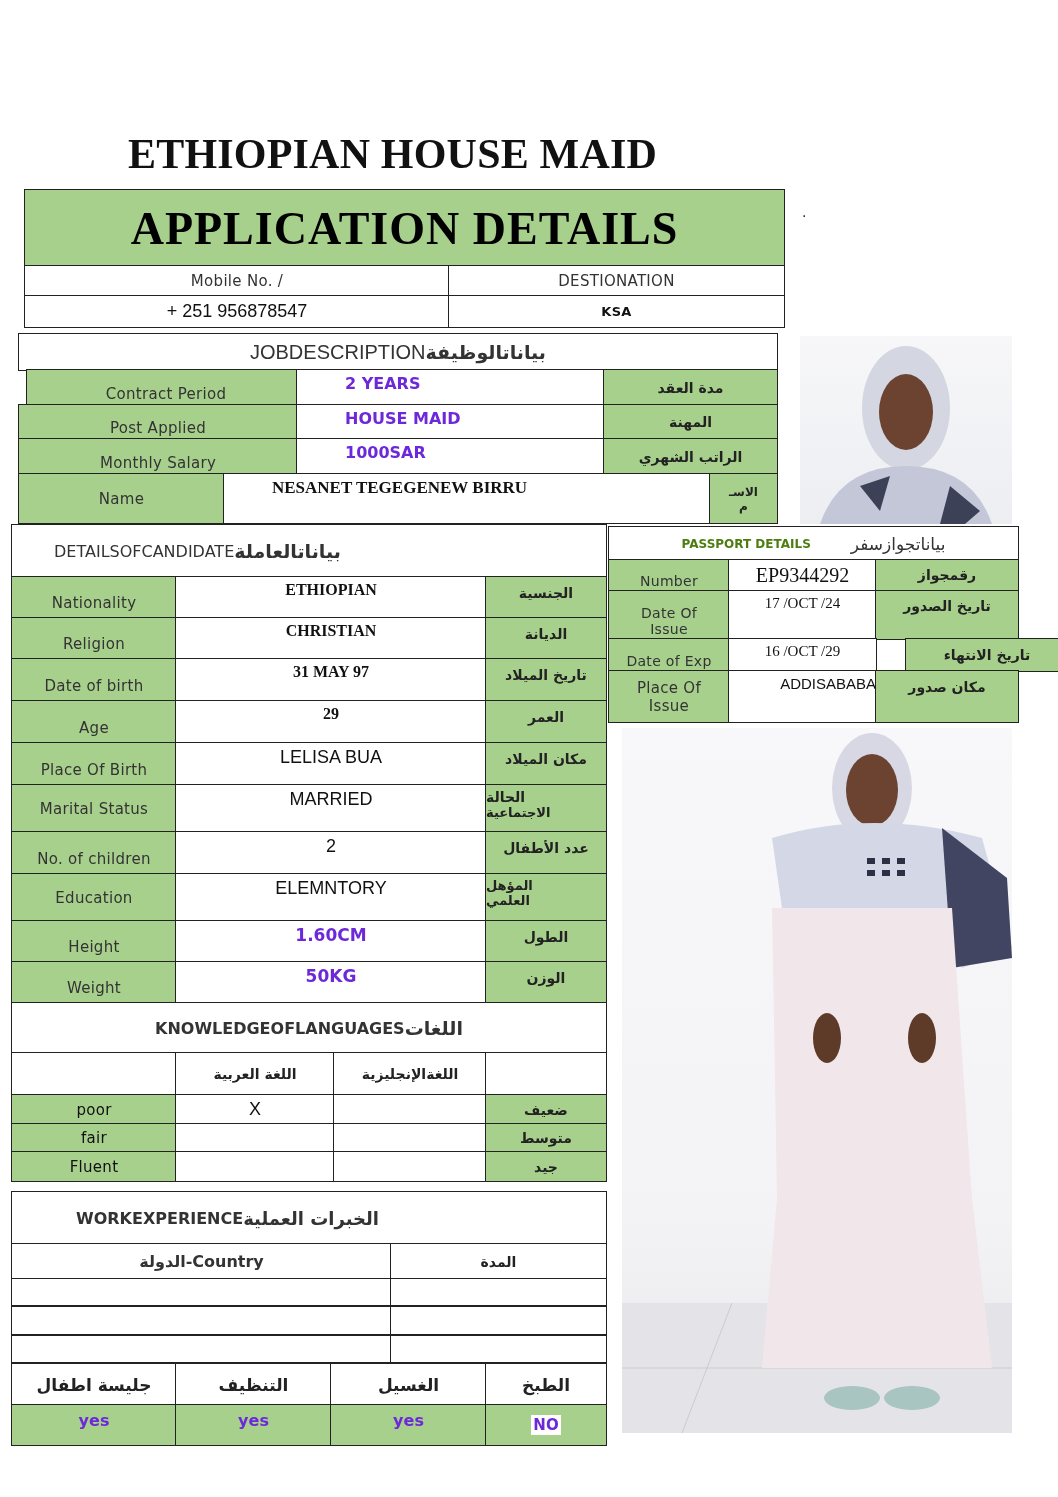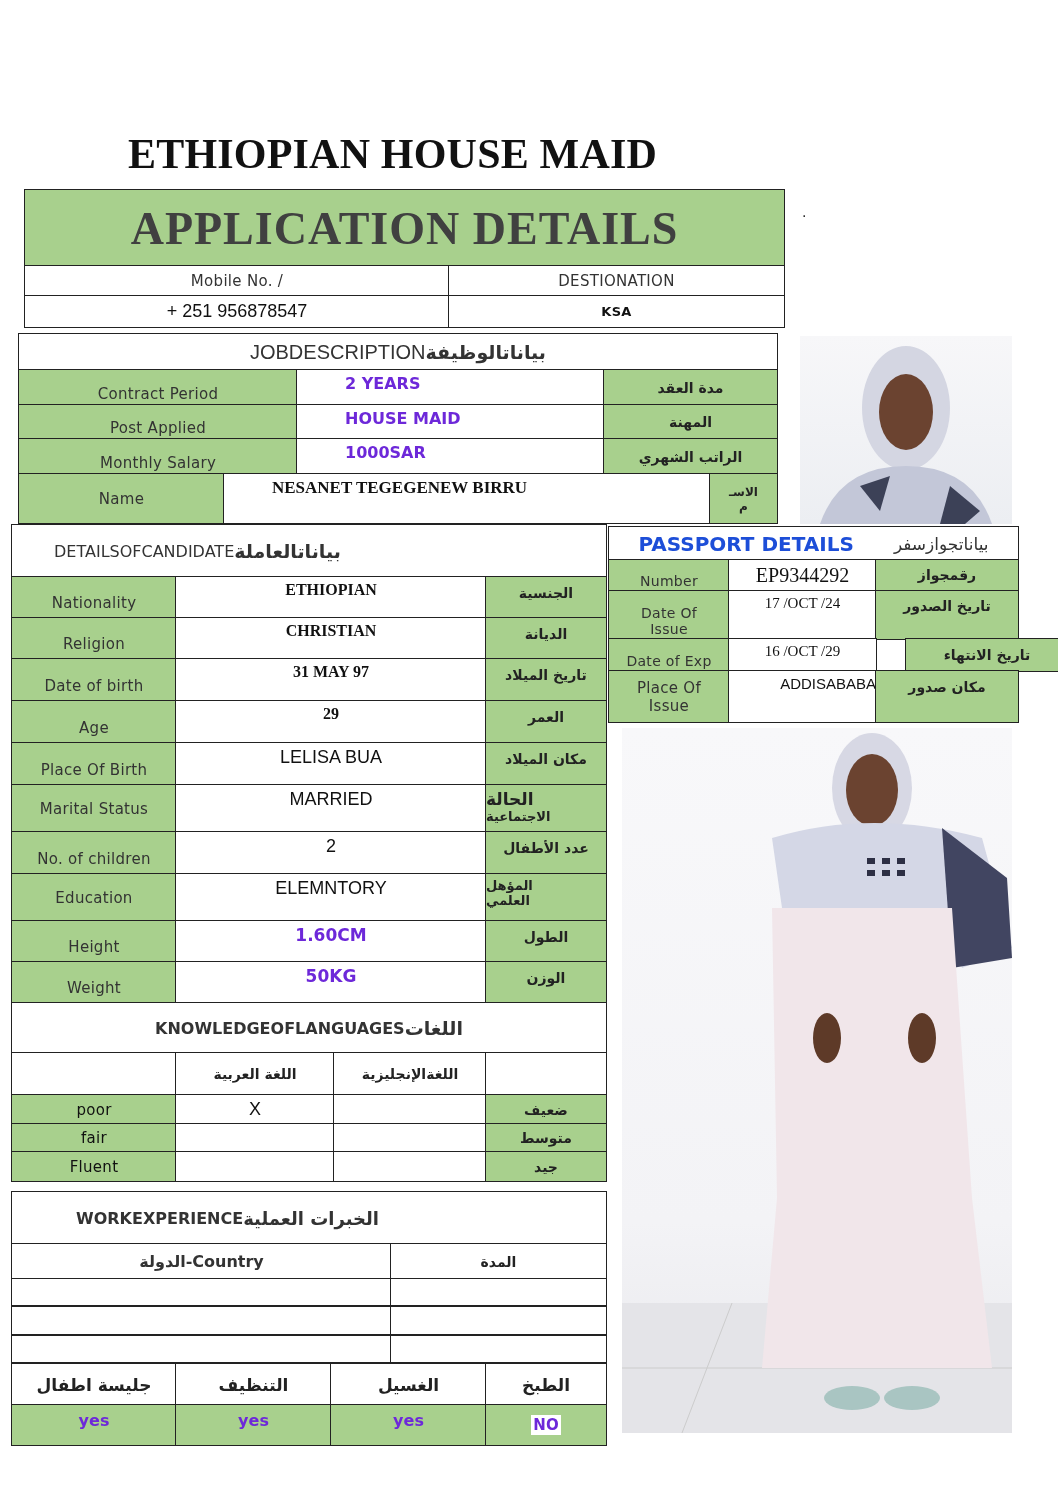--- a/index.html
+++ b/index.html
@@ -10,21 +10,21 @@
   .white { background: #ffffff; }
   .cell { position: absolute; border: 1.5px solid #222; display: flex; align-items: center; justify-content: center; text-align: center; overflow: hidden; }
   .lbl { font-family: "DejaVu Sans", sans-serif; font-size: 15px; color: #333; letter-spacing: 0.3px; }
   .val-serif { font-family: "Liberation Serif", serif; font-weight: bold; font-size: 16px; color: #111; }
   .val-sans { font-family: "Liberation Sans", sans-serif; font-size: 18px; color: #111; }
   .val-sans-b { font-family: "DejaVu Sans", sans-serif; font-weight: bold; font-size: 17px; color: #6d28d9; }
   .ar { font-family: "DejaVu Sans", sans-serif; font-size: 14px; font-weight: bold; color: #222; direction: rtl; }
   .top { align-items: flex-start; padding-top: 4px; }
   .bot { align-items: flex-end; padding-bottom: 2px; }
   .title-main { font-family: "Liberation Serif", serif; font-weight: bold; font-size: 42px; color: #111; letter-spacing: 0.2px; }
-  .title-app { font-family: "Liberation Serif", serif; font-weight: bold; font-size: 46px; color: #404040; letter-spacing: 1px; }
+  .title-app { font-family: "Liberation Serif", serif; font-weight: bold; font-size: 46px; color: #000000; letter-spacing: 1px; }
   .section-h { font-family: "DejaVu Sans", sans-serif; font-size: 17px; color: #333; }
   .photo { position: absolute; overflow: hidden; background: #f4f4f6; }
 </style>
 </head>
 <body>
 
 <div class="abs title-main" style="left:128px; top:130px;">ETHIOPIAN HOUSE MAID</div>
 
 <div class="cell green" style="left:24px; top:189px; width:761px; height:78px;">
   <span class="title-app">APPLICATION DETAILS</span>
@@ -42,21 +42,21 @@
 </div>
 <div class="cell white" style="left:448px; top:295px; width:337px; height:33px;">
   <span class="lbl" style="font-size:13px; font-weight:bold; color:#111;">KSA</span>
 </div>
 
 <div class="cell white" style="left:18px; top:333px; width:760px; height:38px;">
   <span class="section-h" style="font-size:20px; font-family:'Liberation Sans', sans-serif;">JOBDESCRIPTION</span>
   <span class="section-h" style="font-size:19px; font-weight:bold;">بياناتالوظيفة</span>
 </div>
 
-<div class="cell green bot" style="left:18px; top:369px; width:280px; height:37px;">
+<div class="cell green bot" style="left:26px; top:369px; width:280px; height:37px;">
     <span class="lbl">Contract Period</span>
   </div>
 <div class="cell white" style="left:296px; top:369px; width:309px; height:37px; justify-content:flex-start; padding-left:48px; align-items:flex-start; padding-top:4px;">
     <span class="val-sans-b" style="font-size:16px;">2 YEARS</span>
   </div>
 <div class="cell green" style="left:603px; top:369px; width:175px; height:37px;">
     <span class="ar">مدة العقد</span>
   </div>
 
 <div class="cell green bot" style="left:18px; top:404px; width:280px; height:36px;">
@@ -155,21 +155,21 @@
     <span class="ar" style="padding-top:4px;">مكان الميلاد</span>
   </div>
 
 <div class="cell green" style="left:11px; top:784px; width:166px; height:49px;">
     <span class="lbl">Marital Status</span>
   </div>
 <div class="cell white top" style="left:175px; top:784px; width:312px; height:49px;">
     <span class="val-sans">MARRIED</span>
   </div>
 <div class="cell green top" style="left:485px; top:784px; width:122px; height:49px; flex-direction:column; justify-content:flex-start;">
-  <span class="ar" style="font-size:17px;">الحالة</span>
+  <span class="ar" style="font-size:14px;">الحالة</span>
   <span class="ar" style="font-size:13px;">الاجتماعية</span>
 </div>
 
 <div class="cell green bot" style="left:11px; top:831px; width:166px; height:44px;">
     <span class="lbl" style="padding-bottom:4px;">No. of children</span>
   </div>
 <div class="cell white top" style="left:175px; top:831px; width:312px; height:44px;">
     <span class="val-sans">2</span>
   </div>
 <div class="cell green top" style="left:485px; top:831px; width:122px; height:44px;">
@@ -201,21 +201,21 @@
     <span class="lbl" style="padding-bottom:4px;">Weight</span>
   </div>
 <div class="cell white top" style="left:175px; top:961px; width:312px; height:43px;">
     <span class="val-sans-b">50KG</span>
   </div>
 <div class="cell green top" style="left:485px; top:961px; width:122px; height:43px;">
     <span class="ar" style="padding-top:4px;">الوزن</span>
   </div>
 
 <div class="cell white" style="left:608px; top:526px; width:411px; height:35px;">
-  <span class="section-h" style="font-weight:bold; font-size:20px; color:#1d4ed8; margin-right:40px;">PASSPORT DETAILS</span>
+  <span class="section-h" style="font-weight:bold; font-size:12px; color:#4d7c0f; margin-right:40px;">PASSPORT DETAILS</span>
   <span class="section-h" style="font-size:17px;">بياناتجوازسفر</span>
 </div>
 
 <div class="cell green bot" style="left:608px; top:559px; width:122px; height:33px;">
     <span class="lbl" style="font-size:14px;">Number</span>
   </div>
 <div class="cell white top" style="left:728px; top:559px; width:149px; height:33px;">
     <span class="val-serif" style="font-weight:normal; font-size:20px;">EP9344292</span>
   </div>
 <div class="cell green top" style="left:875px; top:559px; width:144px; height:33px;">

